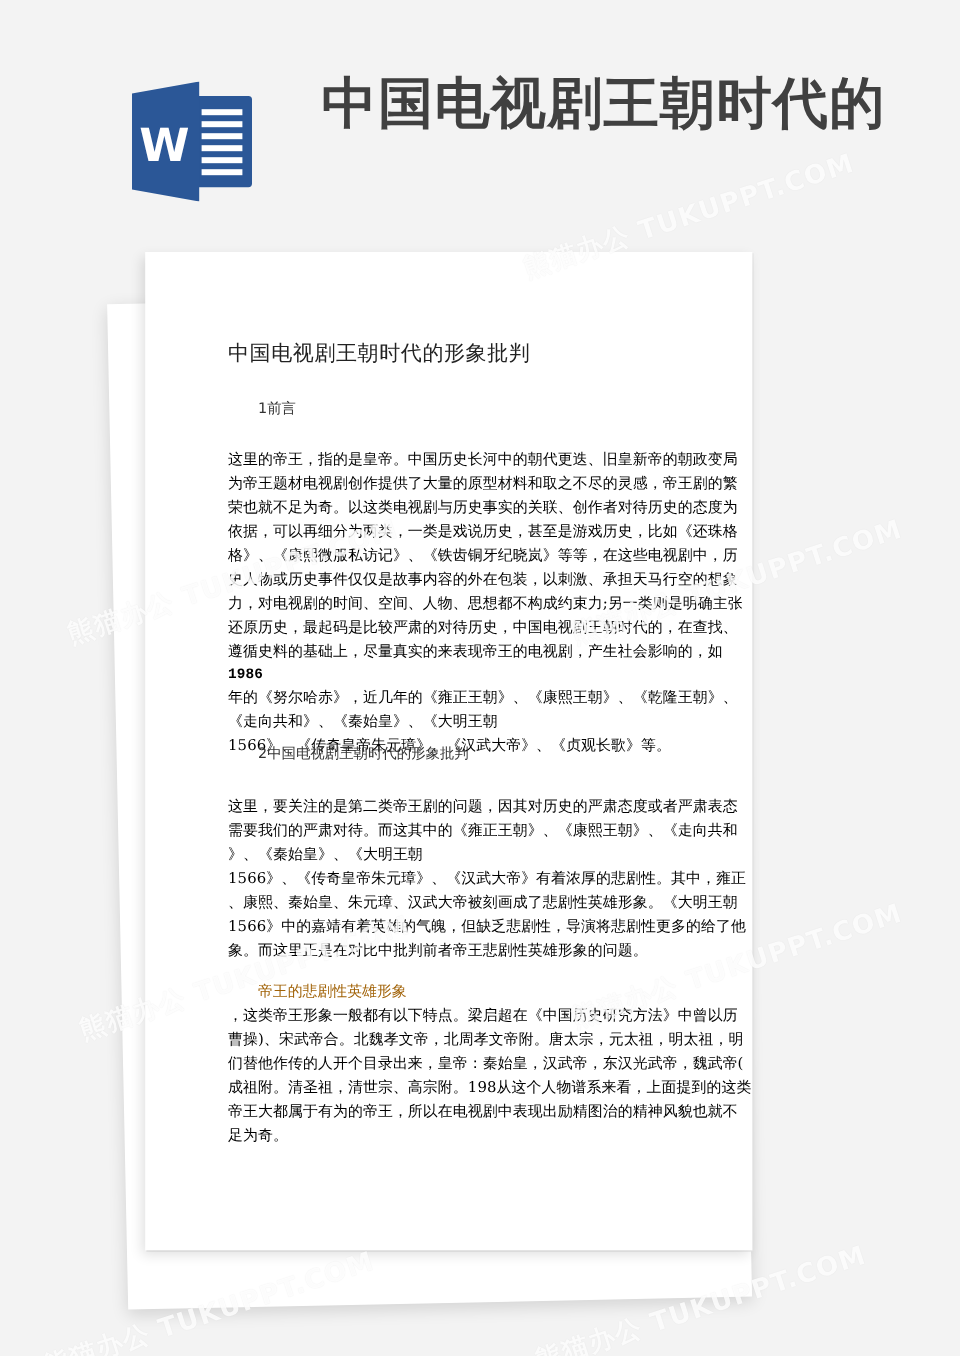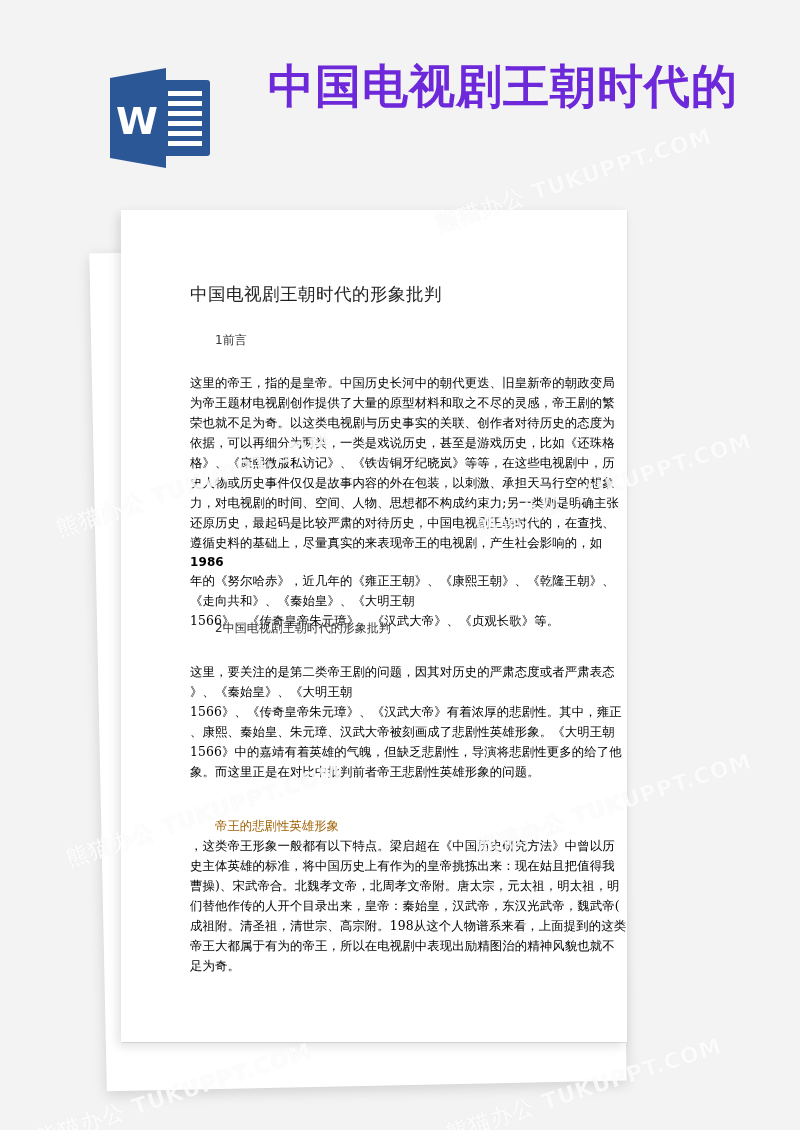--- a/index.html
+++ b/index.html
@@ -11,21 +11,21 @@
   .watermark {
     position:absolute; color:rgba(255,255,255,0.85);
     font-family:"DejaVu Sans", sans-serif; font-weight:bold; font-size:22px;
     transform:rotate(-18deg); letter-spacing:1px;
     text-shadow:0 0 1px rgba(0,0,0,0.08);
     white-space:nowrap; pointer-events:none; z-index:50;
   }
   .word-icon { position:absolute; left:110px; top:68px; width:108px; height:100px; }
   .big-title {
     position:absolute; left:268px; top:62px; width:480px;
-    color:#6d28d9; font-family:"DejaVu Serif", serif; font-weight:bold;
+    color:#404040; font-family:"DejaVu Serif", serif; font-weight:bold;
     font-size:46px; line-height:48px; letter-spacing:1px;
   }
   .page-back {
     position:absolute; left:98px; top:248px; width:520px; height:838px;
     background:#fff; transform:rotate(-1.2deg);
     box-shadow:0 4px 14px rgba(0,0,0,0.14);
   }
   .page-front {
     position:absolute; left:121px; top:210px; width:506px; height:832px;
     background:#fff;
@@ -84,42 +84,42 @@
   <div class="body-text" style="top:163px;">
     <span class="line">这里的帝王，指的是皇帝。中国历史长河中的朝代更迭、旧皇新帝的朝政变局</span>
     <span class="line">为帝王题材电视剧创作提供了大量的原型材料和取之不尽的灵感，帝王剧的繁</span>
     <span class="line">荣也就不足为奇。以这类电视剧与历史事实的关联、创作者对待历史的态度为</span>
     <span class="line">依据，可以再细分为两类，一类是戏说历史，甚至是游戏历史，比如《还珠格</span>
     <span class="line">格》、《康熙微服私访记》、《铁齿铜牙纪晓岚》等等，在这些电视剧中，历</span>
     <span class="line">史人物或历史事件仅仅是故事内容的外在包装，以刺激、承担天马行空的想象</span>
     <span class="line">力，对电视剧的时间、空间、人物、思想都不构成约束力;另一类则是明确主张</span>
     <span class="line">还原历史，最起码是比较严肃的对待历史，中国电视剧王朝时代的，在查找、</span>
     <span class="line">遵循史料的基础上，尽量真实的来表现帝王的电视剧，产生社会影响的，如</span>
-    <span class="line num" style="line-height:18px;">1986</span>
+    <span class="line num" style="line-height:18px;font-family:Liberation Mono, monospace;">1986</span>
     <span class="line">年的《努尔哈赤》，近几年的《雍正王朝》、《康熙王朝》、《乾隆王朝》、</span>
     <span class="line">《走向共和》、《秦始皇》、《大明王朝</span>
     <span class="line">1566》、《传奇皇帝朱元璋》、《汉武大帝》、《贞观长歌》等。</span>
   </div>
 
   <div class="section-heading" style="top:410px;">2中国电视剧王朝时代的形象批判</div>
 
   <div class="body-text" style="top:452px;">
     <span class="line">这里，要关注的是第二类帝王剧的问题，因其对历史的严肃态度或者严肃表态</span>
+    <span class="line">需要我们的严肃对待。而这其中的《雍正王朝》、《康熙王朝》、《走向共和</span>
     <span class="line">》、《秦始皇》、《大明王朝</span>
     <span class="line">1566》、《传奇皇帝朱元璋》、《汉武大帝》有着浓厚的悲剧性。其中，雍正</span>
     <span class="line">、康熙、秦始皇、朱元璋、汉武大帝被刻画成了悲剧性英雄形象。《大明王朝</span>
     <span class="line">1566》中的嘉靖有着英雄的气魄，但缺乏悲剧性，导演将悲剧性更多的给了他</span>
     <span class="line">象。而这里正是在对比中批判前者帝王悲剧性英雄形象的问题。</span>
   </div>
 
   <div class="sub-heading" style="top:608px;">帝王的悲剧性英雄形象</div>
 
   <div class="body-text" style="top:626px;">
     <span class="line">，这类帝王形象一般都有以下特点。梁启超在《中国历史研究方法》中曾以历</span>
-    <span class="line">史主体英雄的标准，将中国历史上有作为的皇帝挑拣出来：现在姑且把值得我</span>
     <span class="line">曹操)、宋武帝合。北魏孝文帝，北周孝文帝附。唐太宗，元太祖，明太祖，明</span>
     <span class="line">们替他作传的人开个目录出来，皇帝：秦始皇，汉武帝，东汉光武帝，魏武帝(</span>
     <span class="line">成祖附。清圣祖，清世宗、高宗附。198从这个人物谱系来看，上面提到的这类</span>
     <span class="line">帝王大都属于有为的帝王，所以在电视剧中表现出励精图治的精神风貌也就不</span>
     <span class="line">足为奇。</span>
   </div>
 </div>
 
 <div class="watermark" style="left:430px; top:165px;"><span>熊猫办公</span> <span>TUKUPPT.COM</span></div>
 <div class="watermark" style="left:50px; top:470px;"><span>熊猫办公</span> <span>TUKUPPT.COM</span></div>

